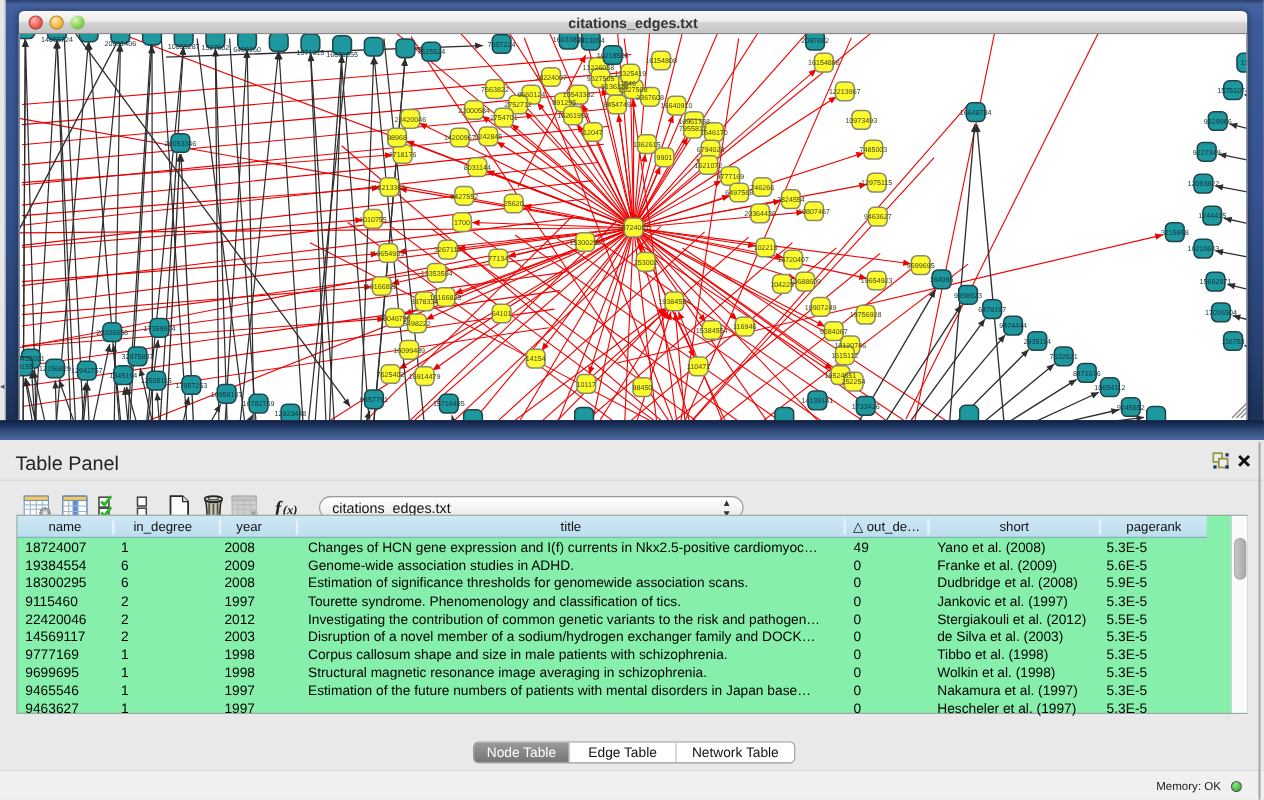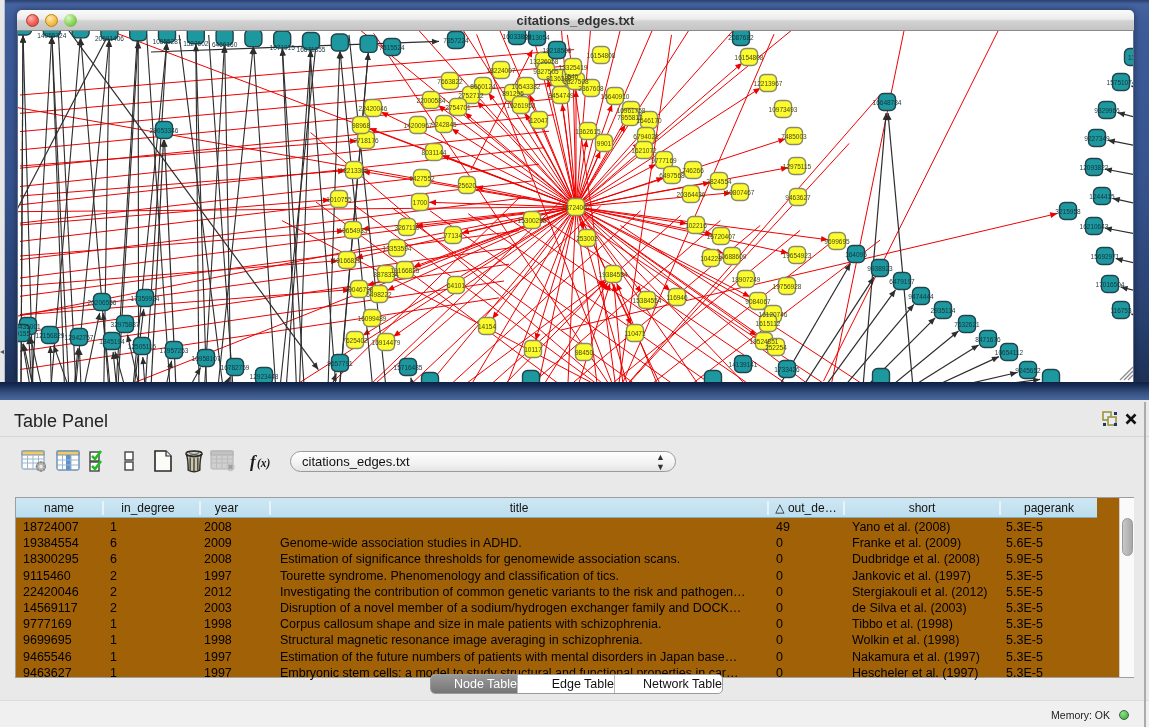--- a/index.html
+++ b/index.html
@@ -10,33 +10,33 @@
 .tl{position:absolute;top:4px;width:13px;height:13px;border-radius:50%}
 #canvas{position:absolute;left:0;top:21px;width:1117px;height:351px;background:#fff;overflow:hidden;border-left:1px solid #5f6f8f;border-right:1px solid #5f6f8f;box-shadow:0 1px 0 #24365f}
 #bluebar{position:absolute;left:0;top:382px;width:1149px;height:18px}
 #panel{position:absolute;left:0;top:400px;width:1149px;height:327px;background:#e9e9e9}
 #ptitle{position:absolute;left:14px;top:411px;font-size:18px;color:#222}
 #pline{position:absolute;left:0;top:436px;width:1149px;height:1px;background:#d6d6d6}
 #toolbar{position:absolute;left:0;top:440px;width:1149px;height:40px}
 .tbi{position:absolute;top:9px}
 #combo{position:absolute;left:290px;top:451px;width:386px;height:21px;border:1px solid #9a9a9a;border-radius:11px;background:linear-gradient(180deg,#ffffff,#f2f2f2 60%,#e4e4e4);font-size:13px;color:#111;line-height:19px;padding-left:11px}
 #combo .arr{position:absolute;right:10px;top:0;font-size:9px;color:#333;line-height:10px}
-#tablebox{position:absolute;left:15px;top:497px;width:1119px;height:181px;background:#a16207;border:1px solid #9e9e9e}
+#tablebox{position:absolute;left:15px;top:468px;width:1119px;height:181px;background:#86efac;border:1px solid #9e9e9e}
 #thead{position:absolute;left:0;top:0;width:1081px;height:20px;background:linear-gradient(180deg,#cfe7f4,#bcdeee);border-bottom:1px solid #89aabd;font-size:12px;color:#111}
 #thead span{position:absolute;top:3px;text-align:center;border-left:2px solid #e6f3fa}
 #tbody{position:absolute;left:0;top:21px;width:1081px;font-size:12.5px;color:#000}
 .tr{position:relative;height:16.2px;white-space:nowrap}
 .tr span{position:absolute;top:1px;display:block;overflow:hidden}
 .c0{left:7px;width:80px}.c1{left:94px;width:88px}.c2{left:188px;width:65px}
 .c3{left:264px;width:490px}.c4{left:760px;width:68px}.c5{left:836px;width:148px}
 .c6{left:990px;width:90px}
 #vscroll{position:absolute;left:1103px;top:0;width:15px;height:179px;background:#fafafa;border-left:1px solid #d0d0d0}
 #vthumb{position:absolute;left:1.5px;top:20px;width:11px;height:38px;border-radius:6px;background:linear-gradient(90deg,#c8c8c8,#a8a8a8);border:1px solid #999}
 #tabs{position:absolute;left:430px;top:674px;width:293px;height:20px;border:1px solid #9b9b9b;border-radius:5px;background:#fff;font-size:12.5px;color:#111}
-#tabs .seg{position:absolute;top:0;height:18px;line-height:18px;text-align:right}
+#tabs .seg{position:absolute;top:0;height:18px;line-height:18px;text-align:center}
 #seg1{left:0;width:86px;background:linear-gradient(180deg,#9a9a9a,#757575);color:#fff;border-radius:4px 0 0 4px}
 #seg2{left:86px;width:97px;border-left:1px solid #bbb}
 #seg3{left:183px;width:108px;border-left:1px solid #bbb}
 #mem{position:absolute;right:39px;top:709px;font-size:10.5px;color:#222}
 #memdot{position:absolute;right:20px;top:710px;width:10px;height:10px;border-radius:50%;background:radial-gradient(circle at 35% 30%,#8be68b,#1fae1f);border:1px solid #555}
 #redge{position:absolute;right:3px;top:402px;width:2px;height:325px;background:#ababab}
 #collapsearrow{position:absolute;left:0px;top:347px;font-size:8px;color:#555}
 </style></head><body>
 <div id="desk"></div>
 <div id="leftstrip"></div>
@@ -797,20 +797,21 @@
   <span style="left:253px;width:498px">title</span>
   <span style="left:751px;width:76px">△ out_de…</span>
   <span style="left:827px;width:156px">short</span>
   <span style="left:983px;width:98px">pagerank</span>
  </div>
  <div id="tbody">
 <div class="tr">
         <span class="c0">18724007</span>
         <span class="c1">1</span>
         <span class="c2">2008</span>
+        <span class="c3">Changes of HCN gene expression and I(f) currents in Nkx2.5‑positive cardiomyoc…</span>
         <span class="c4">49</span>
         <span class="c5">Yano et al. (2008)</span>
         <span class="c6">5.3E‑5</span>
       </div>
 <div class="tr">
         <span class="c0">19384554</span>
         <span class="c1">6</span>
         <span class="c2">2009</span>
         <span class="c3">Genome‑wide association studies in ADHD.</span>
         <span class="c4">0</span>
@@ -877,21 +878,20 @@
         <span class="c2">1997</span>
         <span class="c3">Estimation of the future numbers of patients with mental disorders in Japan base…</span>
         <span class="c4">0</span>
         <span class="c5">Nakamura et al. (1997)</span>
         <span class="c6">5.3E‑5</span>
       </div>
 <div class="tr">
         <span class="c0">9463627</span>
         <span class="c1">1</span>
         <span class="c2">1997</span>
-        <span class="c3">Embryonic stem cells: a model to study structural and functional properties in car…</span>
         <span class="c4">0</span>
         <span class="c5">Hescheler et al. (1997)</span>
         <span class="c6">5.3E‑5</span>
       </div>
  </div>
  <div id="vscroll">
       <div id="vthumb"></div>
     </div>
 </div>
 <div id="tabs">

